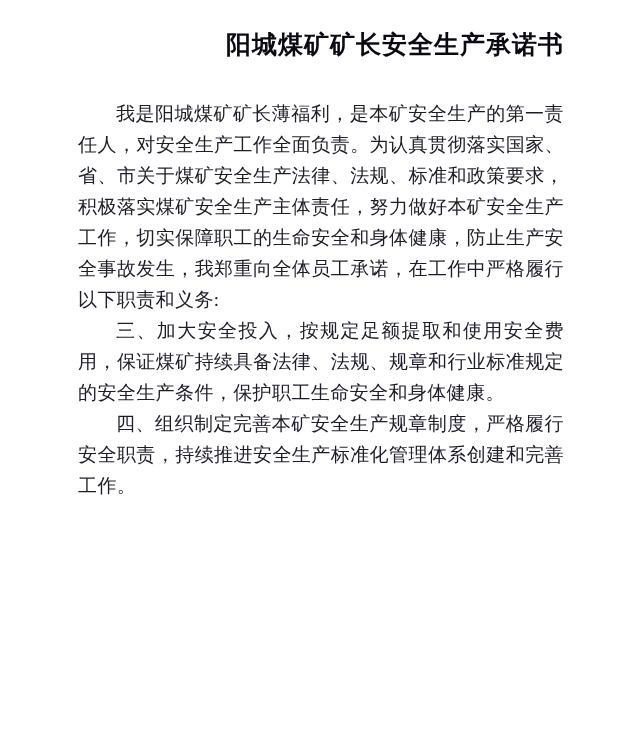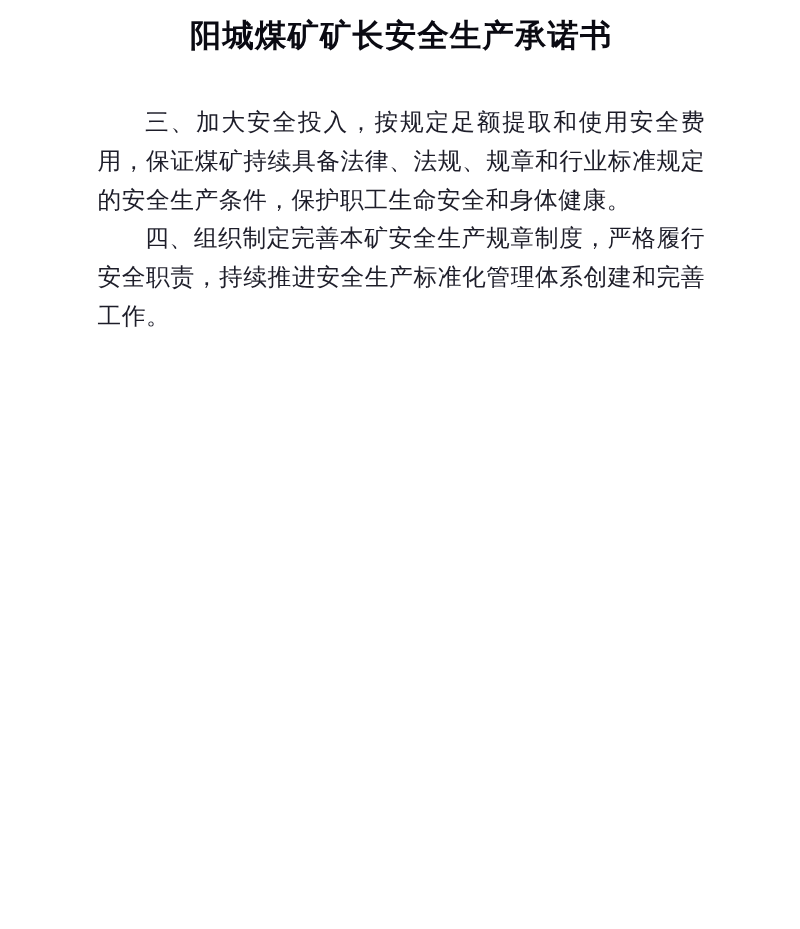--- a/index.html
+++ b/index.html
@@ -11,22 +11,22 @@
     position: relative;
     width: 640px;
     height: 743px;
     box-sizing: border-box;
     background: #ffffff;
     padding: 12px 76px 0 78px;
     overflow: hidden;
     font-family: "Liberation Serif", "DejaVu Serif", serif;
   }
   .doc-title {
-    margin: 1px 0 36px 0;
-    text-align: center;
+    margin: 16px 0 36px 0;
+    text-align: right;
     font-size: 25px;
     line-height: 34px;
     font-weight: 700;
     color: #0a0a12;
     letter-spacing: 1px;
   }
   .doc-body {
     width: 486px;
   }
   .para {
@@ -40,16 +40,17 @@
     letter-spacing: 0.4px;
     word-break: break-all;
   }
 </style>
 </head>
 <body>
 
 <div class="page">
   <h1 class="doc-title">阳城煤矿矿长安全生产承诺书</h1>
   <div class="doc-body">
+      <p class="para">我是阳城煤矿矿长薄福利，是本矿安全生产的第一责任人，对安全生产工作全面负责。为认真贯彻落实国家、省、市关于煤矿安全生产法律、法规、标准和政策要求，积极落实煤矿安全生产主体责任，努力做好本矿安全生产工作，切实保障职工的生命安全和身体健康，防止生产安全事故发生，我郑重向全体员工承诺，在工作中严格履行以下职责和义务:</p>
       <p class="para">三、加大安全投入，按规定足额提取和使用安全费用，保证煤矿持续具备法律、法规、规章和行业标准规定的安全生产条件，保护职工生命安全和身体健康。</p>
       <p class="para">四、组织制定完善本矿安全生产规章制度，严格履行安全职责，持续推进安全生产标准化管理体系创建和完善工作。</p>
     </div>
 </div>
 
 </body></html>

